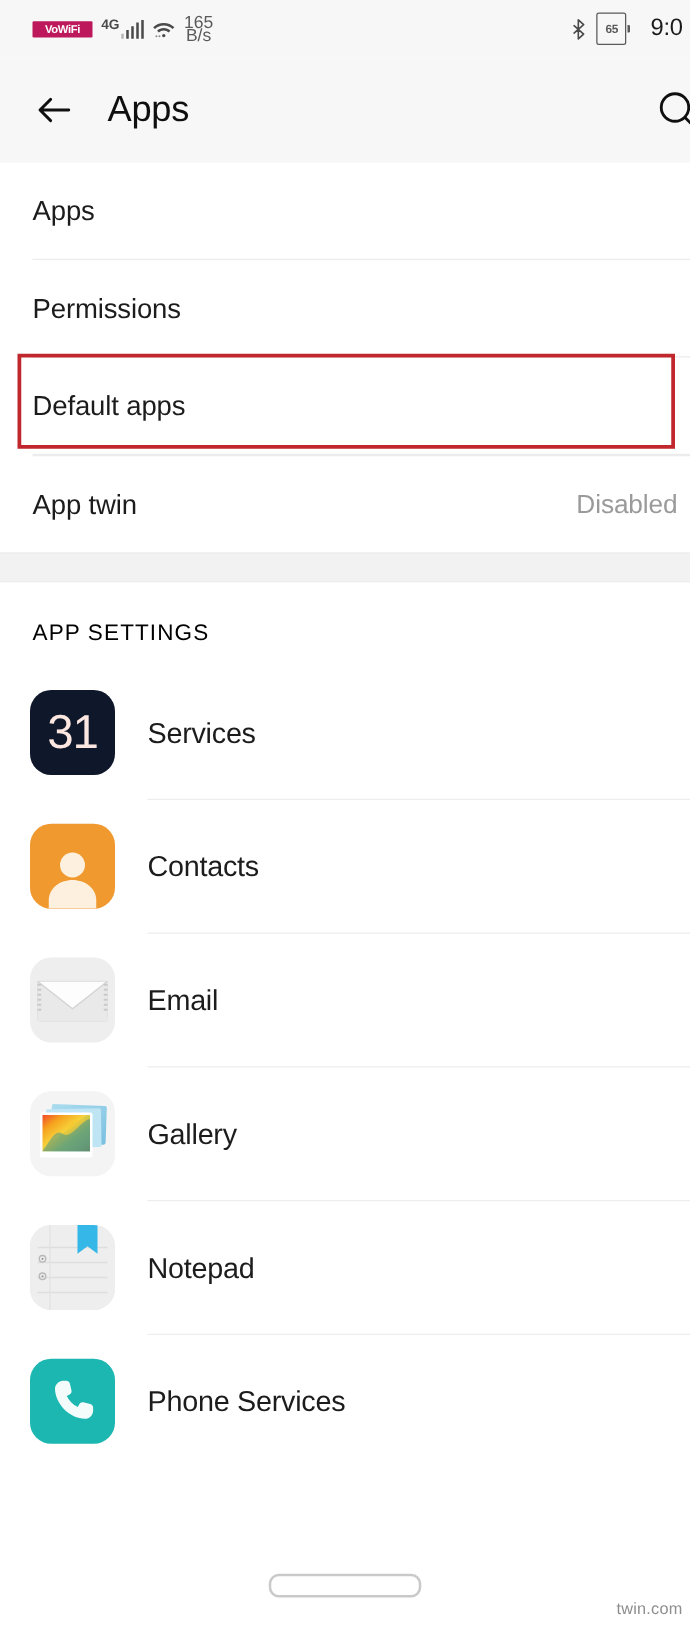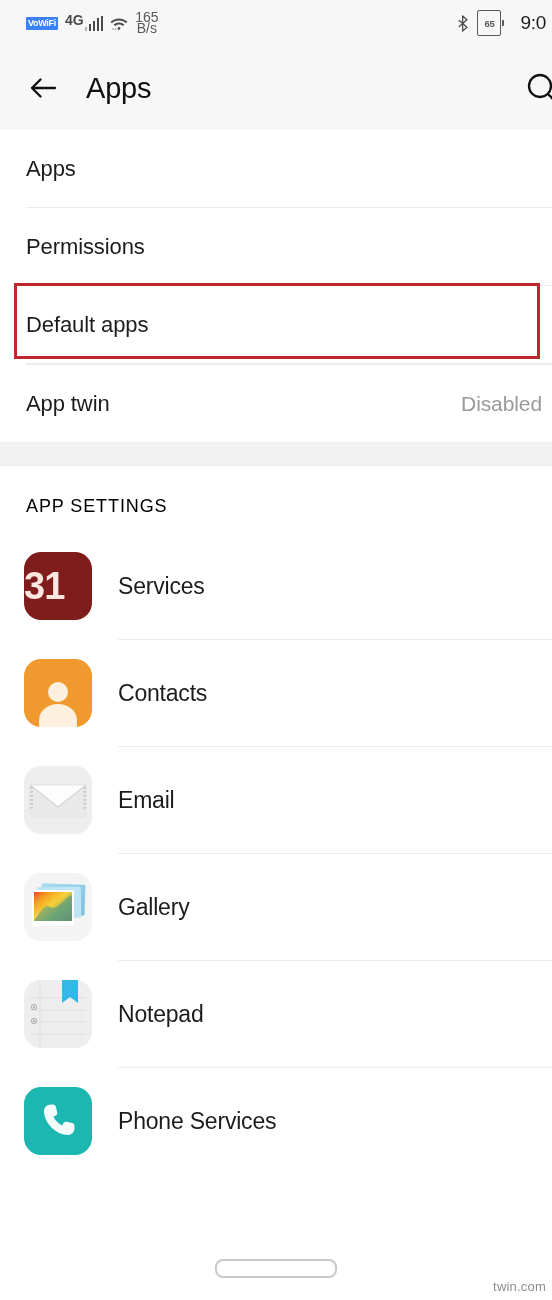--- a/index.html
+++ b/index.html
@@ -25,37 +25,37 @@
     justify-content: space-between;
     padding: 0 6px 0 26px;
     box-sizing: border-box;
   }
   .status-left {
     display: flex;
     align-items: center;
     gap: 7px;
   }
   .vowifi-badge {
-    background: #3b82f6;
+    background: #be185d;
     color: #ffffff;
     font-size: 9px;
     font-weight: bold;
     letter-spacing: -0.3px;
-    padding: 1px 2px;
+    padding: 1px 10px;
     border-radius: 1px;
     line-height: 11px;
     font-family: "Liberation Sans", sans-serif;
   }
   .net-group {
     display: flex;
     align-items: flex-end;
     gap: 1px;
   }
   .net-label {
-    font-size: 14px;
+    font-size: 11px;
     color: #4a4a4a;
     line-height: 9px;
     margin-bottom: 6px;
     font-weight: 600;
   }
   .bars {
     display: flex;
     align-items: flex-end;
     gap: 1.5px;
     height: 14px;
@@ -226,25 +226,24 @@
     letter-spacing: -0.2px;
   }
   .app-divider {
     height: 1px;
     background: #ededed;
     margin-left: 118px;
   }
 
   
   .icon-calendar {
-    background: #7f1d1d;
-    display: flex;
-    align-items: center;
-    justify-content: flex-start;
-    font-weight: bold;
+    background: #0f172a;
+    display: flex;
+    align-items: center;
+    justify-content: center;
   }
   .icon-calendar span {
     color: #fbe6e0;
     font-size: 38px;
     letter-spacing: -1px;
     line-height: 38px;
   }
   .icon-contacts {
     background: #f0992e;
     display: flex;

